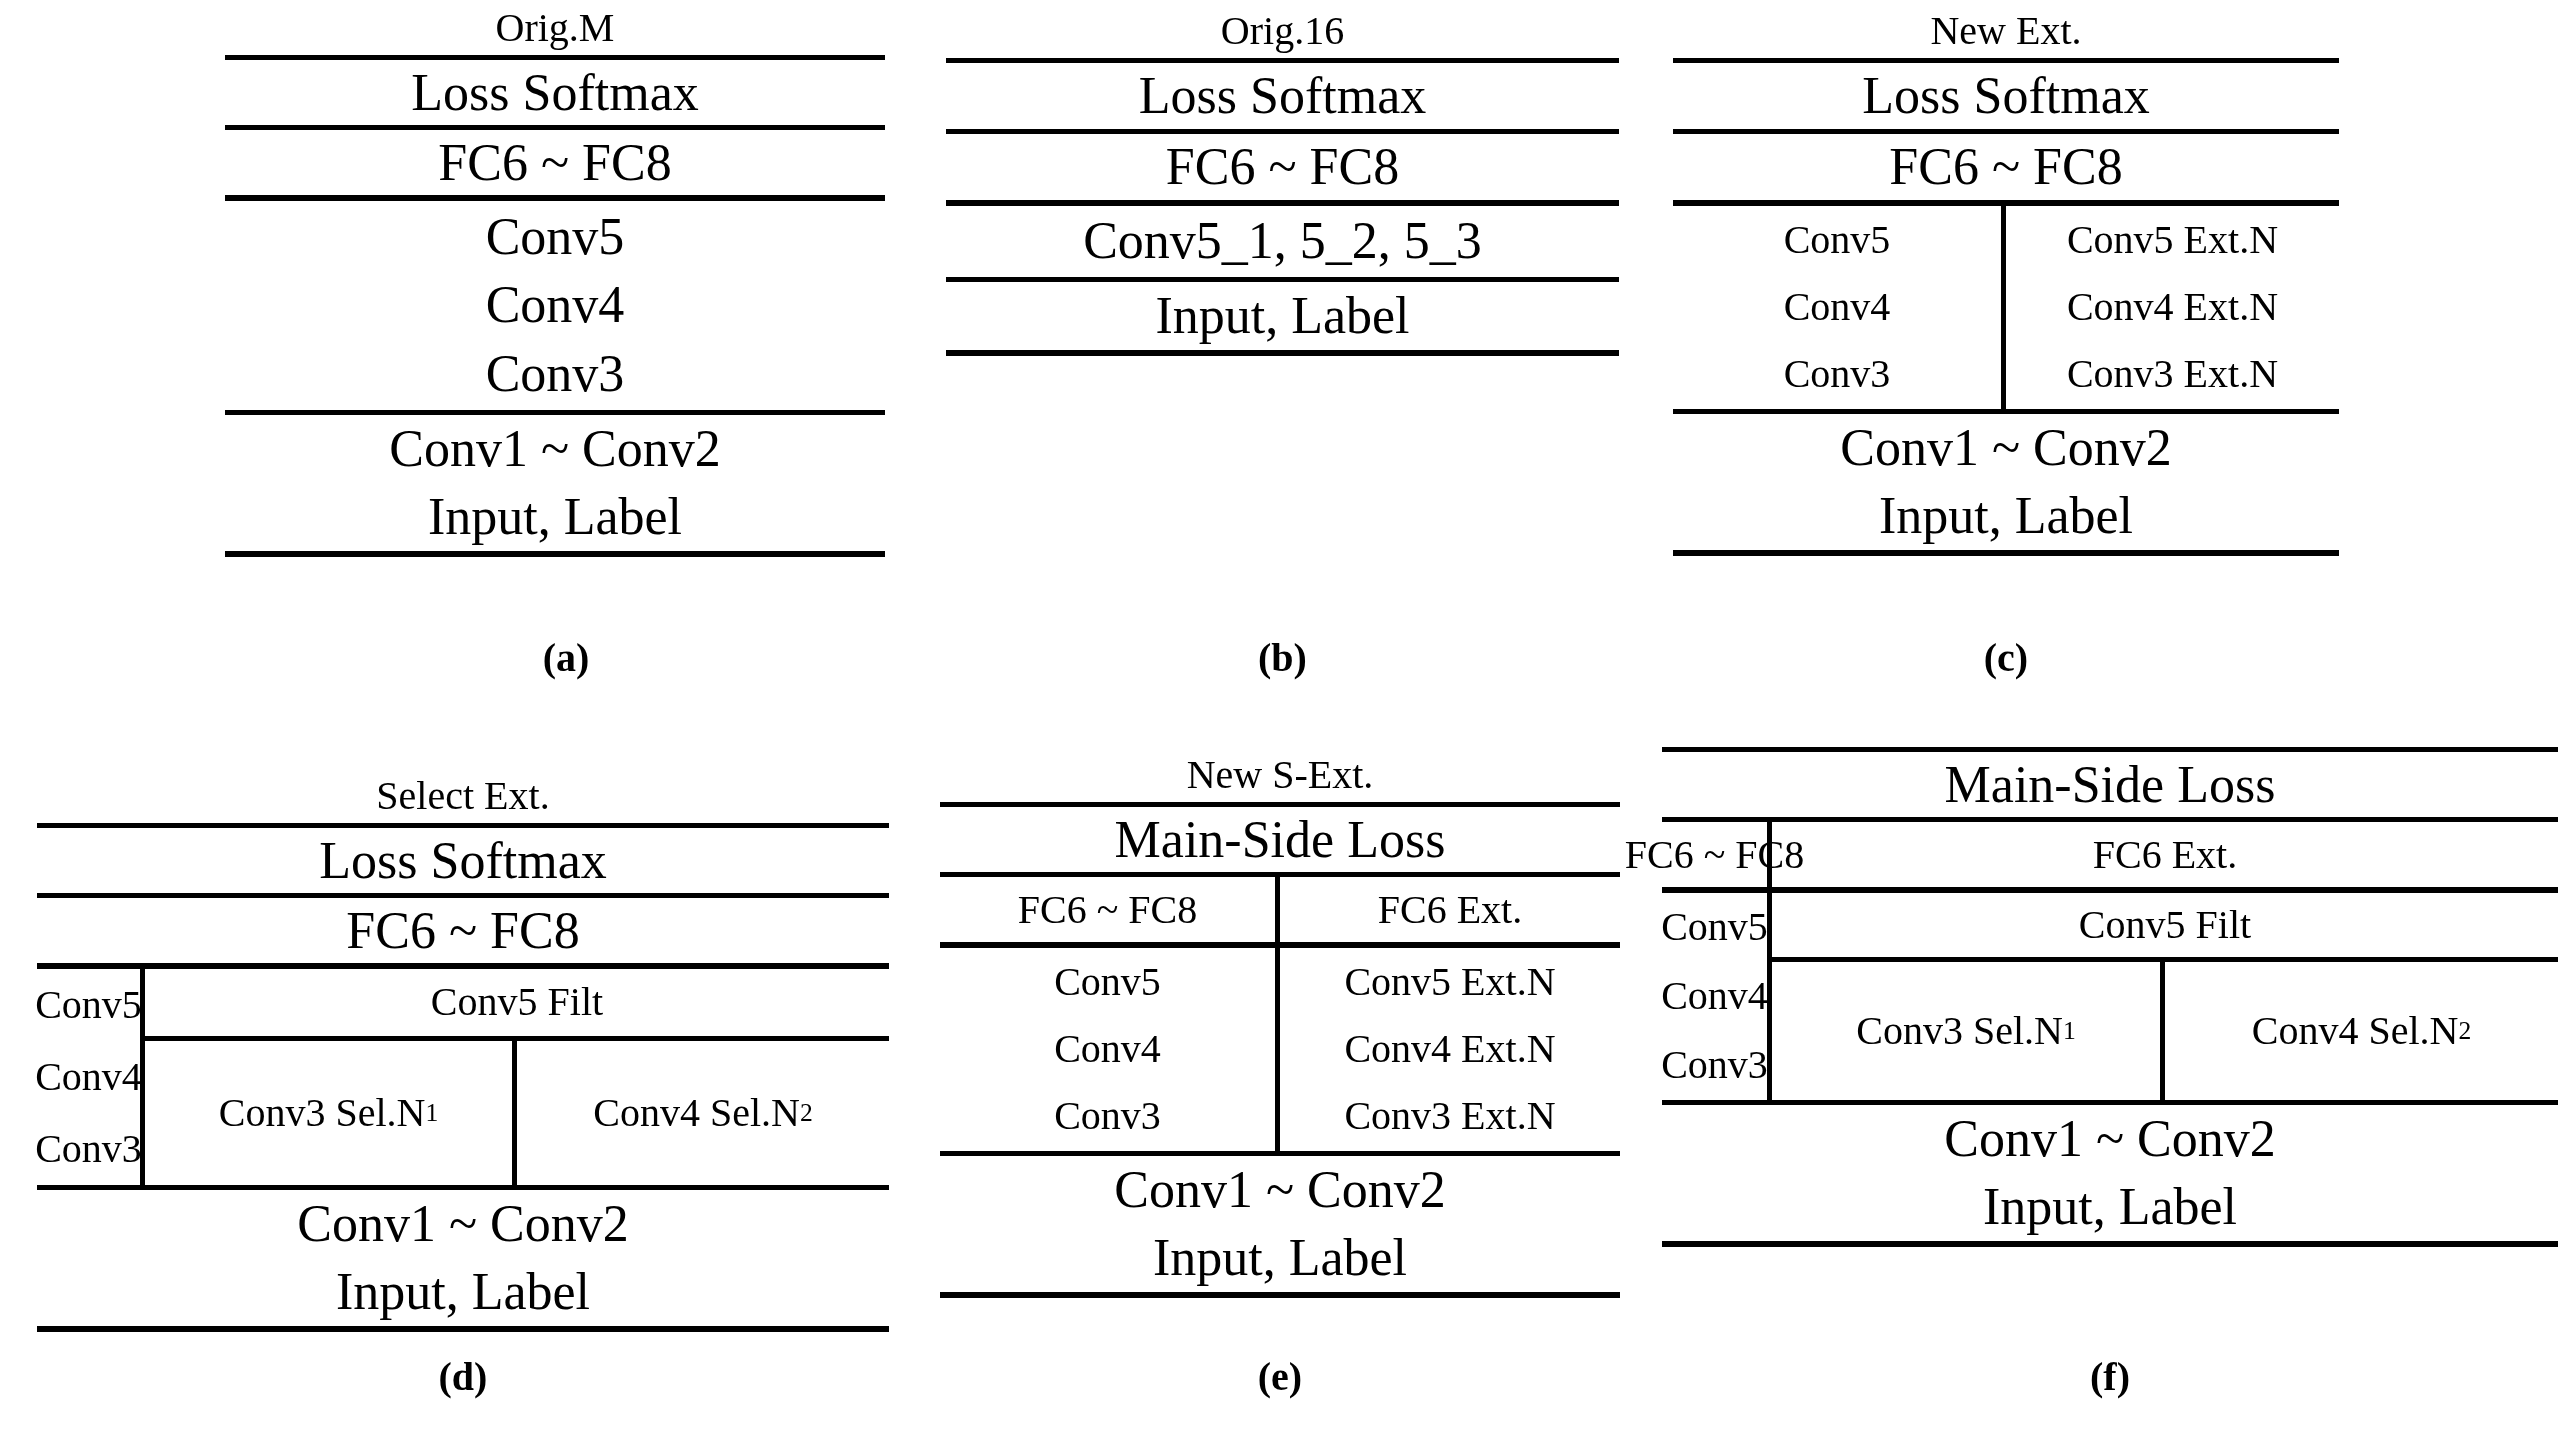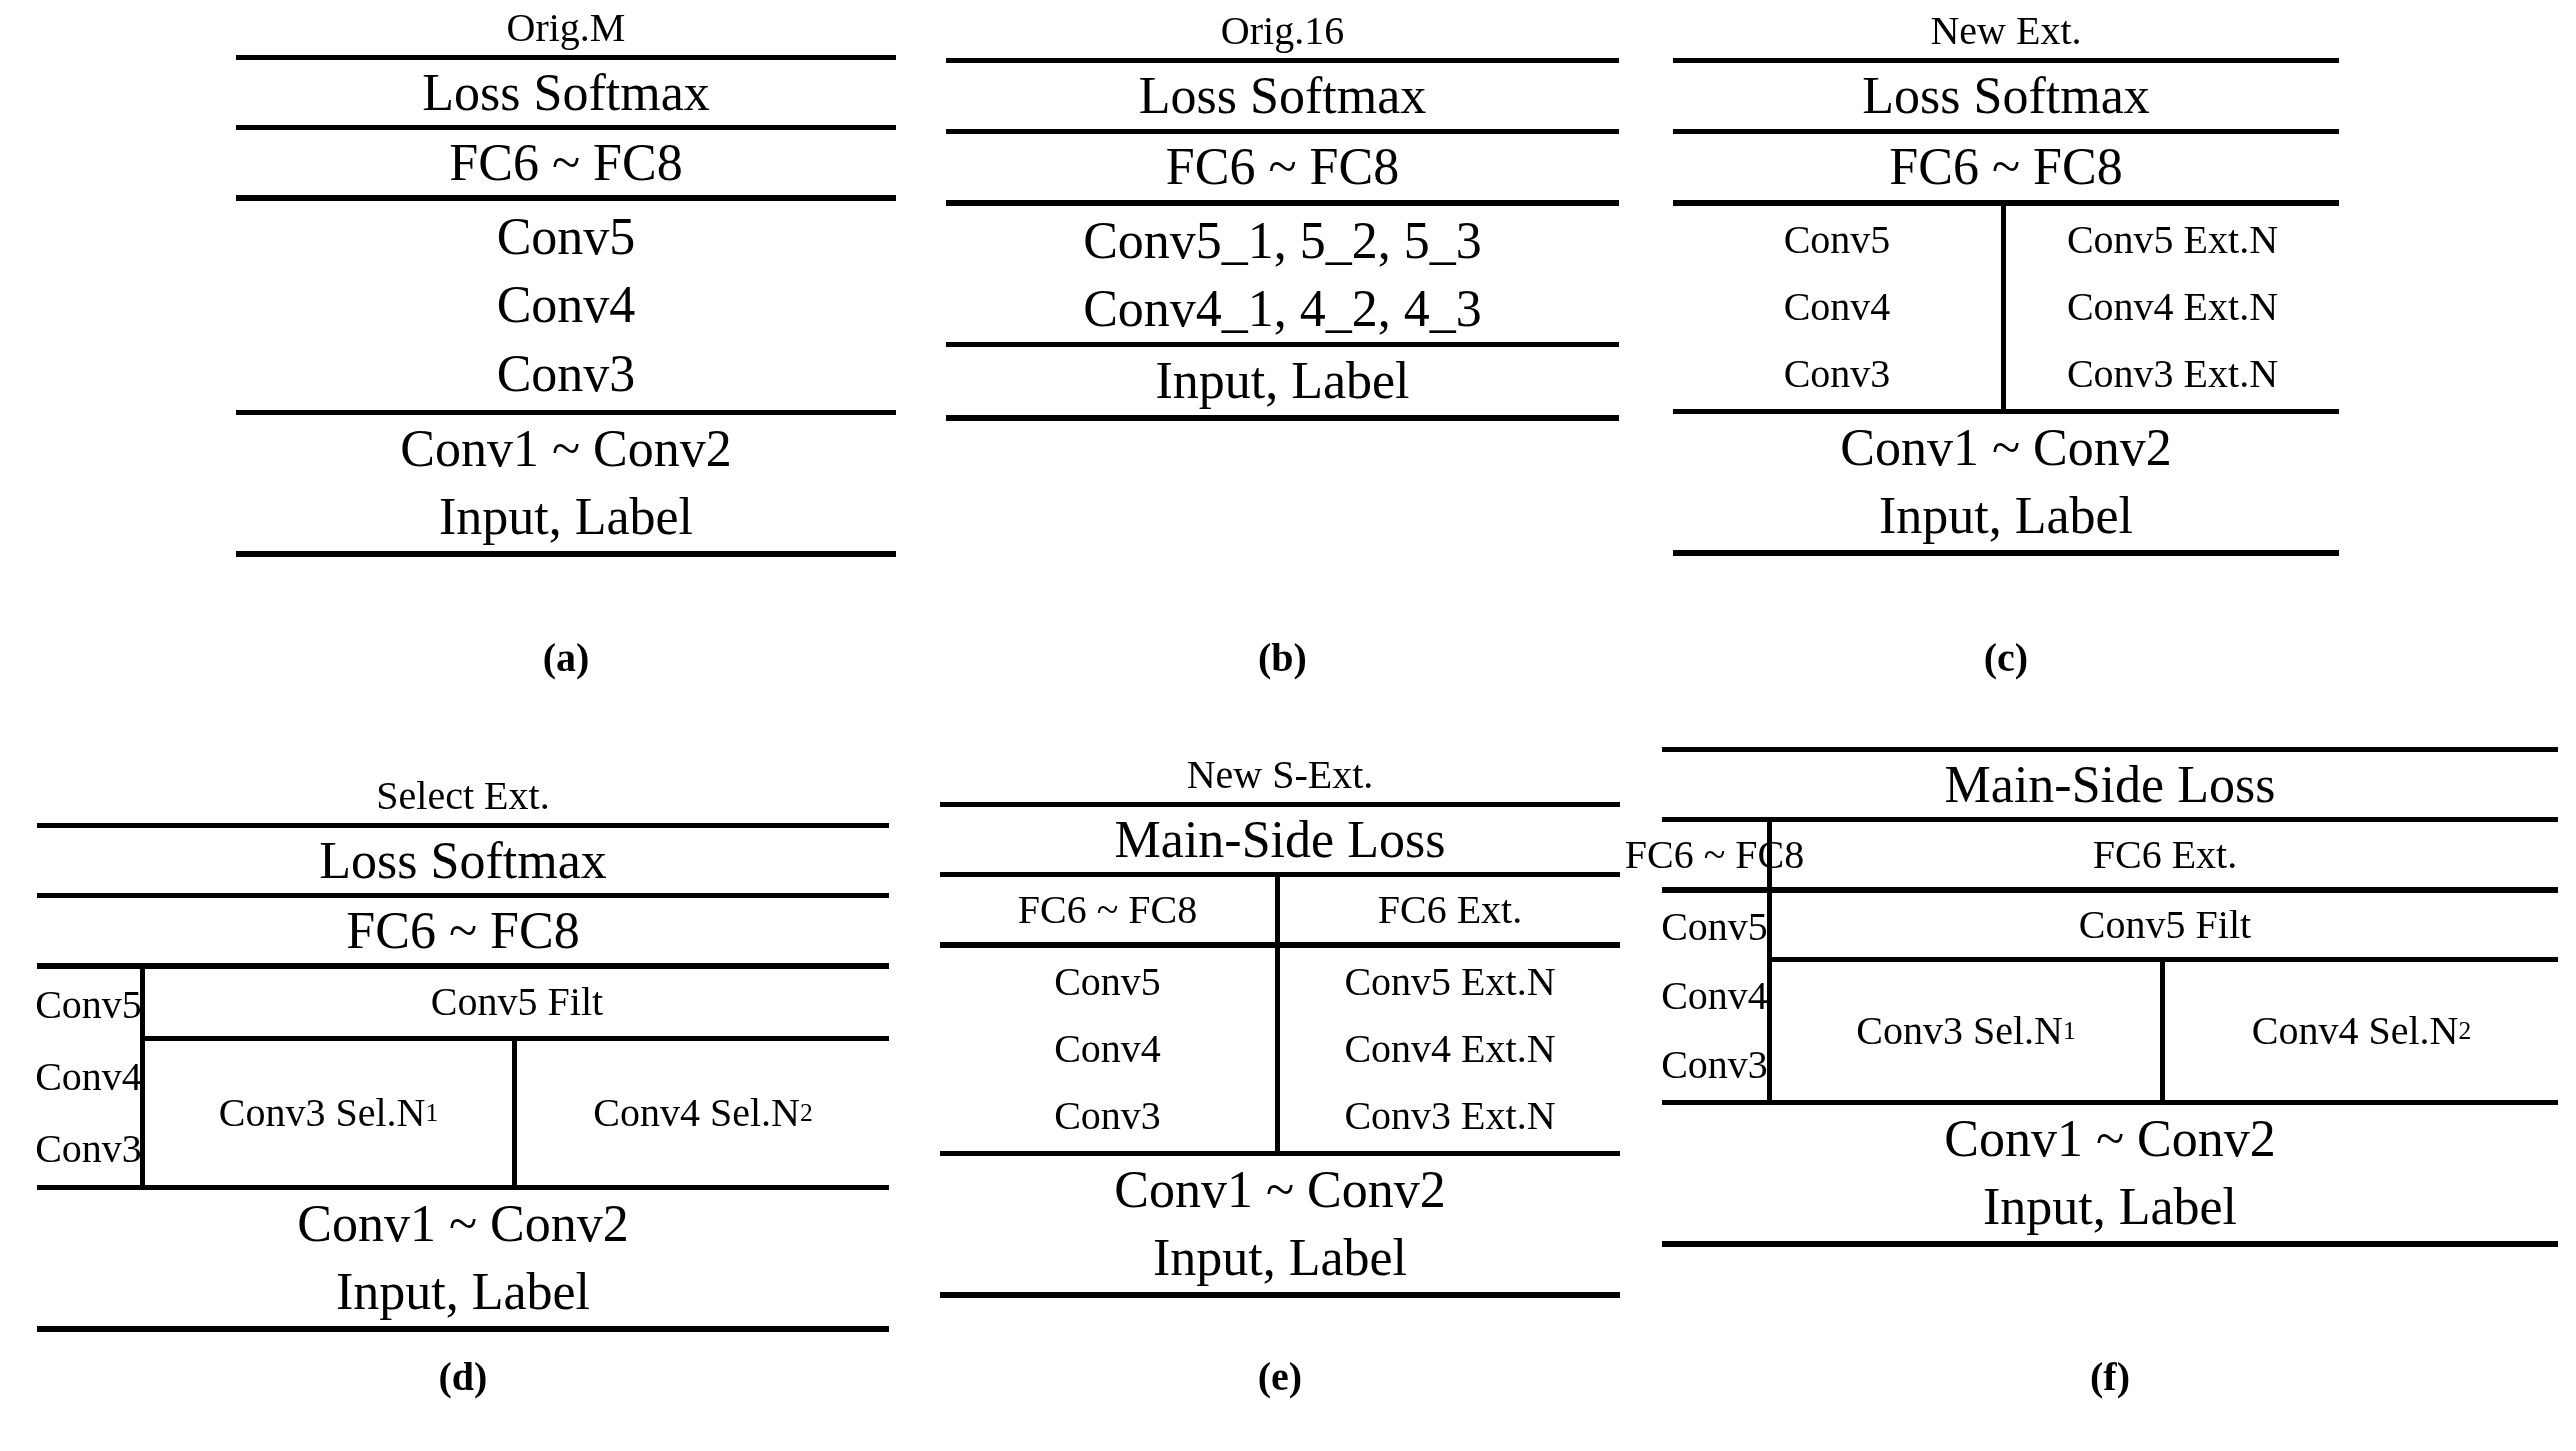--- a/index.html
+++ b/index.html
@@ -77,21 +77,21 @@
     white-space: nowrap;
   }
 
   sub {
     font-size: 0.64em;
     vertical-align: -0.22em;
     line-height: 0;
   }
 
   
-  #panel-a { left: 236px; top: 0px; width: 660px; }
+  #panel-a { left: 225px; top: 0px; width: 660px; }
   
   #panel-b { left: 946px; top: 3px; width: 673px; }
   
   #panel-c { left: 1673px; top: 3px; width: 666px; }
   
   #panel-d { left: 37px; top: 768px; width: 852px; }
   
   #panel-e { left: 940px; top: 747px; width: 680px; }
   
   #panel-f { left: 1662px; top: 747px; width: 896px; }
@@ -117,21 +117,20 @@
 <div class="caption" style="left:236px; top:638px; width:660px;">(a)</div>
 
 <div class="panel" id="panel-b">
   <div class="panel-title">Orig.16</div>
   <div class="rule"></div>
   <div class="band" style="height:66px">Loss Softmax</div>
   <div class="rule"></div>
   <div class="band" style="height:66px">FC6 ~ FC8</div>
   <div class="rule"></div>
   <div class="band" style="height:71px">Conv5_1, 5_2, 5_3</div>
-  <div class="band" style="height:65px">Conv4_1, 4_2, 4_3</div>
   <div class="rule"></div>
   <div class="band" style="height:68px">Input, Label</div>
   <div class="rule thick"></div>
 </div>
 <div class="caption" style="left:946px; top:638px; width:673px;">(b)</div>
 
 <div class="panel" id="panel-c">
   <div class="panel-title">New Ext.</div>
   <div class="rule"></div>
   <div class="band" style="height:66px">Loss Softmax</div>

